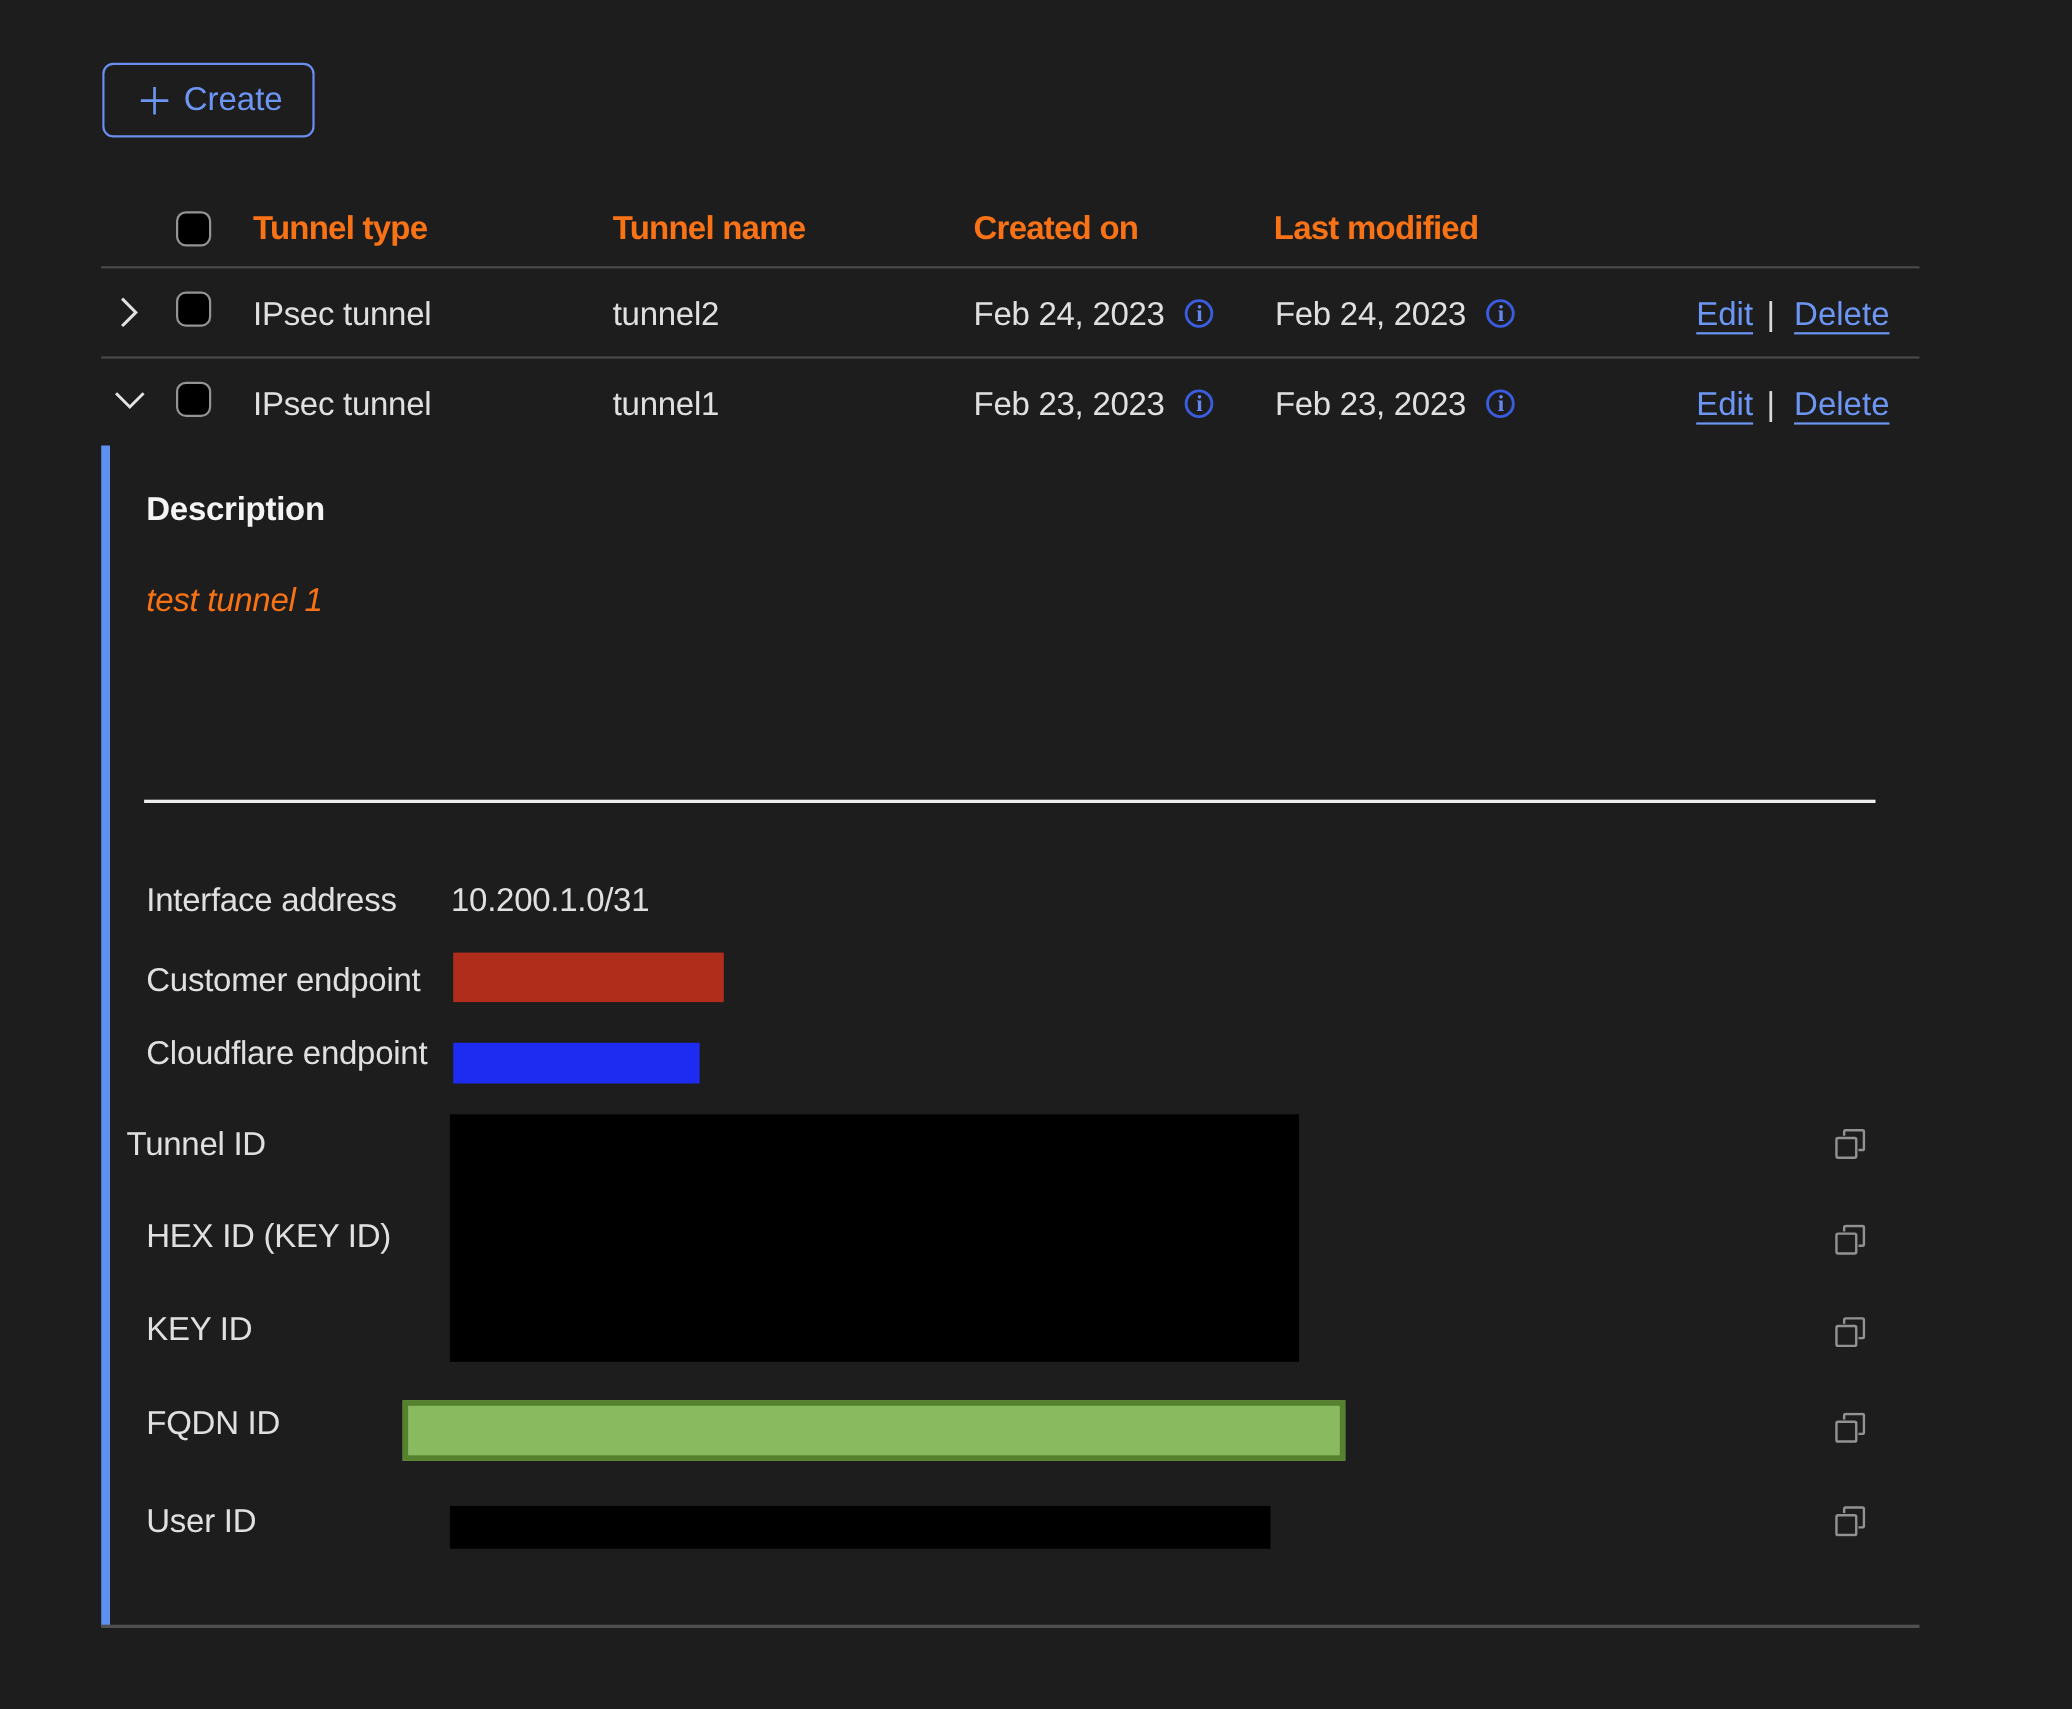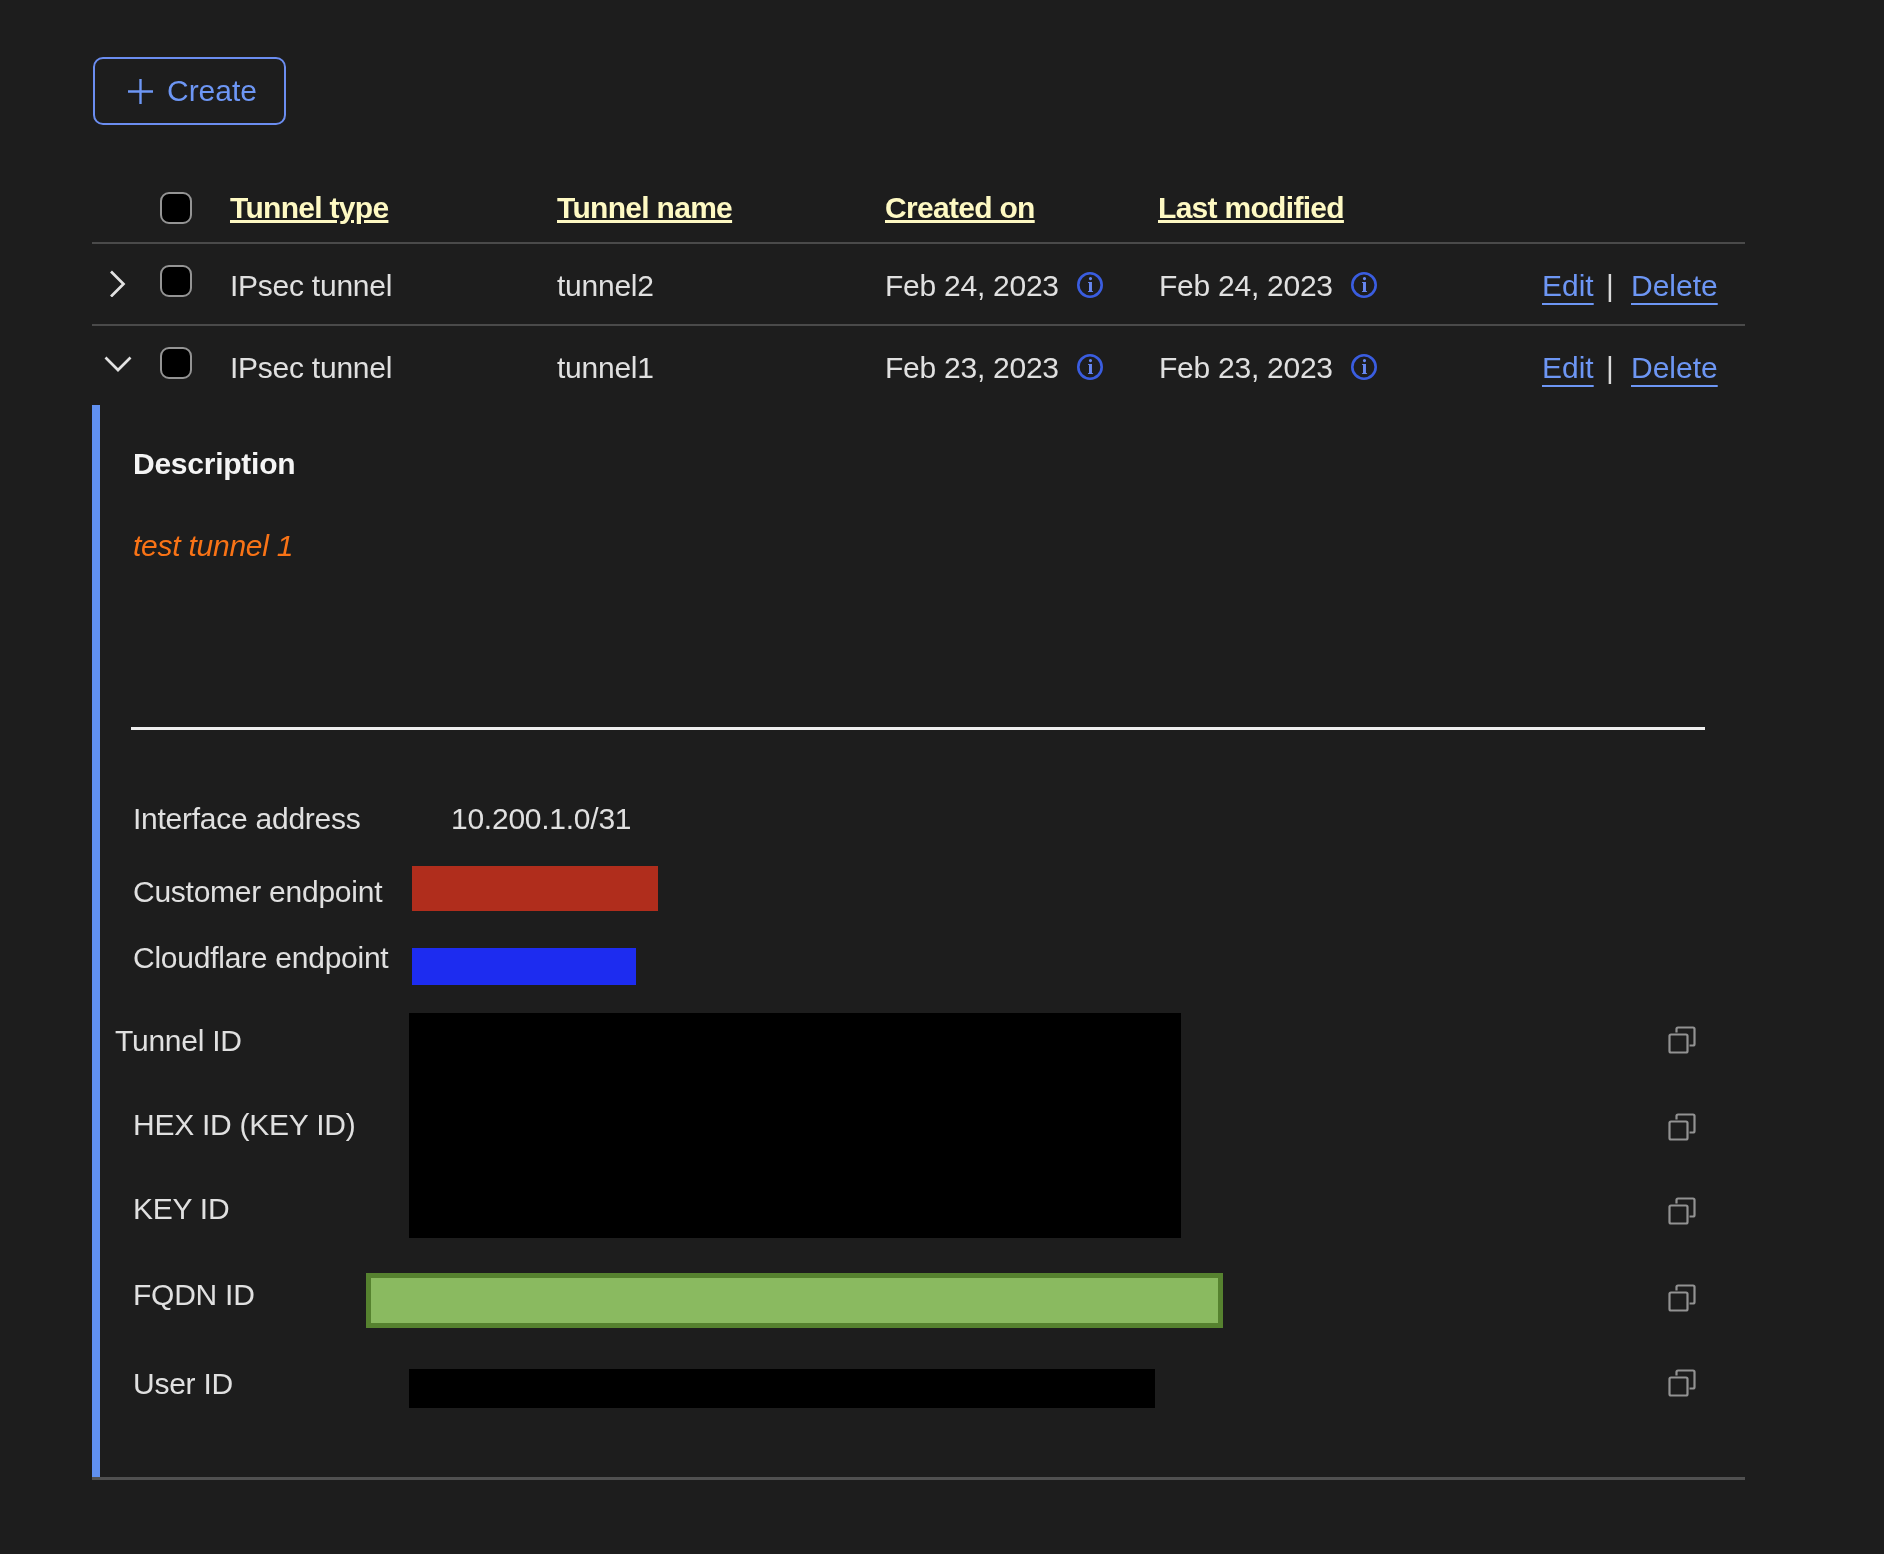--- a/index.html
+++ b/index.html
@@ -1,19 +1,19 @@
 <!DOCTYPE html>
 <html><head>
 <meta charset="utf-8">
 <style>
   html,body{margin:0;padding:0;background:#1d1d1d;}
   #page{position:relative;width:1884px;height:1518px;background:#1d1d1d;overflow:hidden;
         font-family:"Liberation Sans",sans-serif;}
   .txt{position:absolute;font-size:30px;color:#e0e0e0;white-space:nowrap;line-height:36px;letter-spacing:-0.25px;}
-  .hdr{font-weight:700;color:#fef9c3;letter-spacing:-0.7px;text-decoration:underline;}
+  .hdr{font-weight:700;color:#f97316;letter-spacing:-0.7px;}
   .gray{color:#f97316;font-style:italic;}
   .link{position:absolute;font-size:30px;line-height:36px;color:#6d96f4;white-space:nowrap;
         text-decoration:underline;text-underline-offset:7px;text-decoration-thickness:2px;}
   .cb{position:absolute;width:32px;height:32px;border:2px solid #949494;border-radius:9px;
       background:#000;box-sizing:border-box;}
   .hline{position:absolute;background:#4a4a4a;height:2px;}
   .ico{position:absolute;}
   .btn{position:absolute;box-sizing:border-box;border:2px solid #6b8df0;border-radius:10px;
        display:flex;align-items:center;justify-content:center;color:#6d96f4;font-size:30px;}
 </style>
@@ -78,21 +78,21 @@
 
   <div style="position:absolute;left:92px;top:405px;width:8px;height:1074px;background:#6090f0;"></div>
 
   <div class="txt" style="left:133px;top:446px;font-weight:700;color:#f4f4f4;">Description</div>
   <div class="txt gray" style="left:133px;top:528px;">test tunnel 1</div>
 
 
   <div style="position:absolute;left:131px;top:727px;width:1574px;height:3px;background:#eeeeee;"></div>
 
   <div class="txt" style="left:133px;top:801px;">Interface address</div>
-  <div class="txt" style="left:451px;top:801px;">10.200.1.0/31</div>
+  <div class="txt" style="left:410px;top:801px;">10.200.1.0/31</div>
 
   <div class="txt" style="left:133px;top:874px;">Customer endpoint</div>
   <div style="position:absolute;left:412px;top:866px;width:246px;height:45px;background:#b02d1c;"></div>
 
   <div class="txt" style="left:133px;top:940px;">Cloudflare endpoint</div>
   <div style="position:absolute;left:412px;top:948px;width:224px;height:37px;background:#1d2cf0;"></div>
 
   <div class="txt" style="left:115px;top:1023px;">Tunnel ID</div>
   <div style="position:absolute;left:409px;top:1013px;width:772px;height:225px;background:#000;"></div>
   <div class="txt" style="left:133px;top:1107px;">HEX ID (KEY ID)</div>

